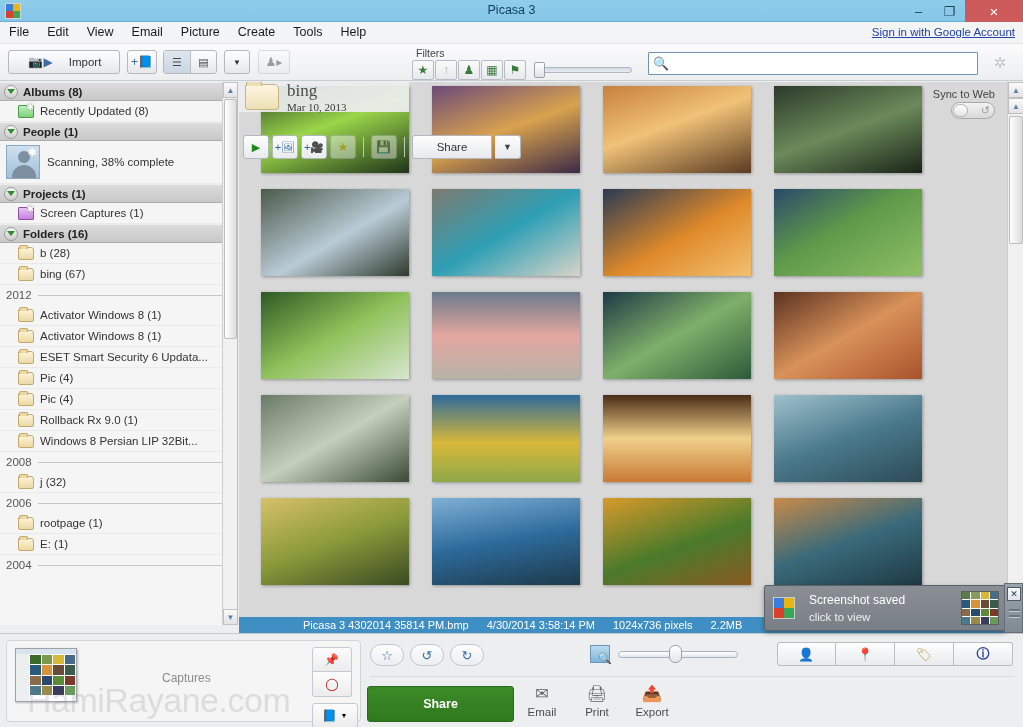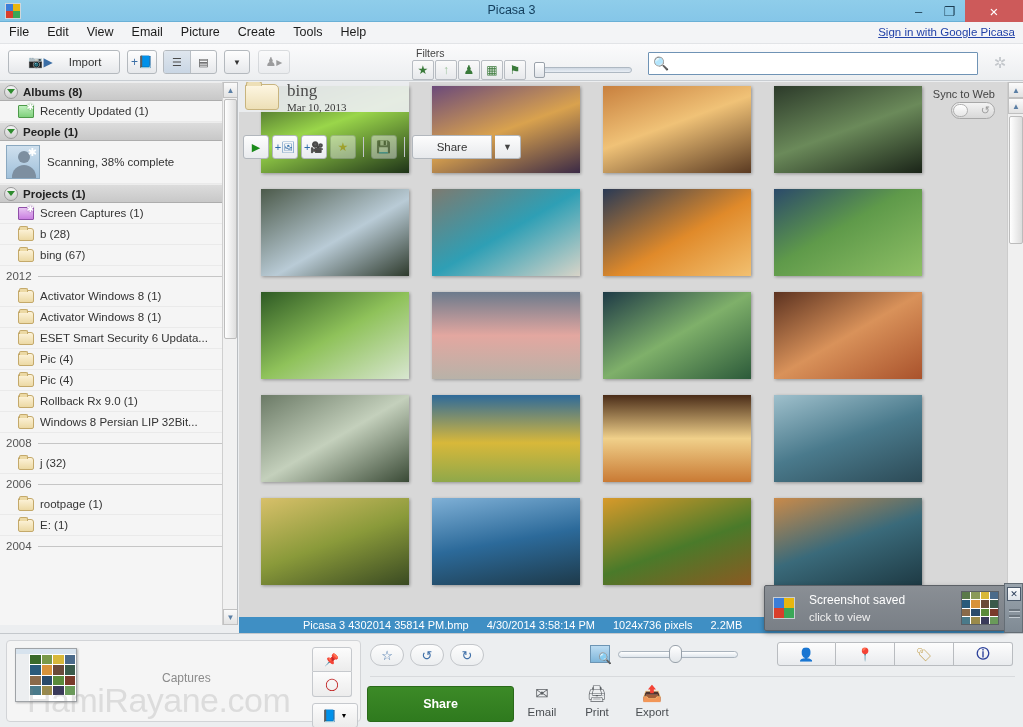--- a/index.html
+++ b/index.html
@@ -437,21 +437,21 @@
 
   <div class="menubar">
     <div class="mi">File</div>
     <div class="mi">Edit</div>
     <div class="mi">View</div>
     <div class="mi">Email</div>
     <div class="mi">Picture</div>
     <div class="mi">Create</div>
     <div class="mi">Tools</div>
     <div class="mi">Help</div>
-    <div class="signin">Sign in with Google Picasa</div>
+    <div class="signin">Sign in with Google Account</div>
   </div>
 
   <div class="toolbar">
     <div class="tbtn tb-import">
       <span style="font-size:12px;color:#3b6ea5;">📷▶</span>
       <span class="lbl">Import</span>
     </div>
     <div class="tbtn tb-addalbum">
       <span style="font-size:12px;color:#3b6ea5;">+📘</span>
     </div>
@@ -489,21 +489,21 @@
   </div>
 
   <div class="leftpanel">
 
     <div class="sec-header">
       <span class="tri"></span>
       <span>Albums (8)</span>
     </div>
     <div class="tree-item">
       <span class="ico album"></span>
-      <span>Recently Updated (1)</span>
+      <span>Recently Updated (8)</span>
     </div>
 
     <div class="sec-header">
       <span class="tri"></span>
       <span>People (1)</span>
     </div>
     <div class="people-row">
       <span class="avatar">
           <span class="star">✱</span>
         </span>
@@ -512,20 +512,24 @@
 
     <div class="sec-header">
       <span class="tri"></span>
       <span>Projects (1)</span>
     </div>
     <div class="tree-item">
       <span class="ico project"></span>
       <span>Screen Captures (1)</span>
     </div>
 
+    <div class="sec-header">
+      <span class="tri"></span>
+      <span>Folders (16)</span>
+    </div>
     <div class="tree-item">
       <span class="ico folder"></span>
       <span>b (28)</span>
     </div>
     <div class="tree-item">
       <span class="ico folder"></span>
       <span>bing (67)</span>
     </div>
 
     <div class="yeardiv">

